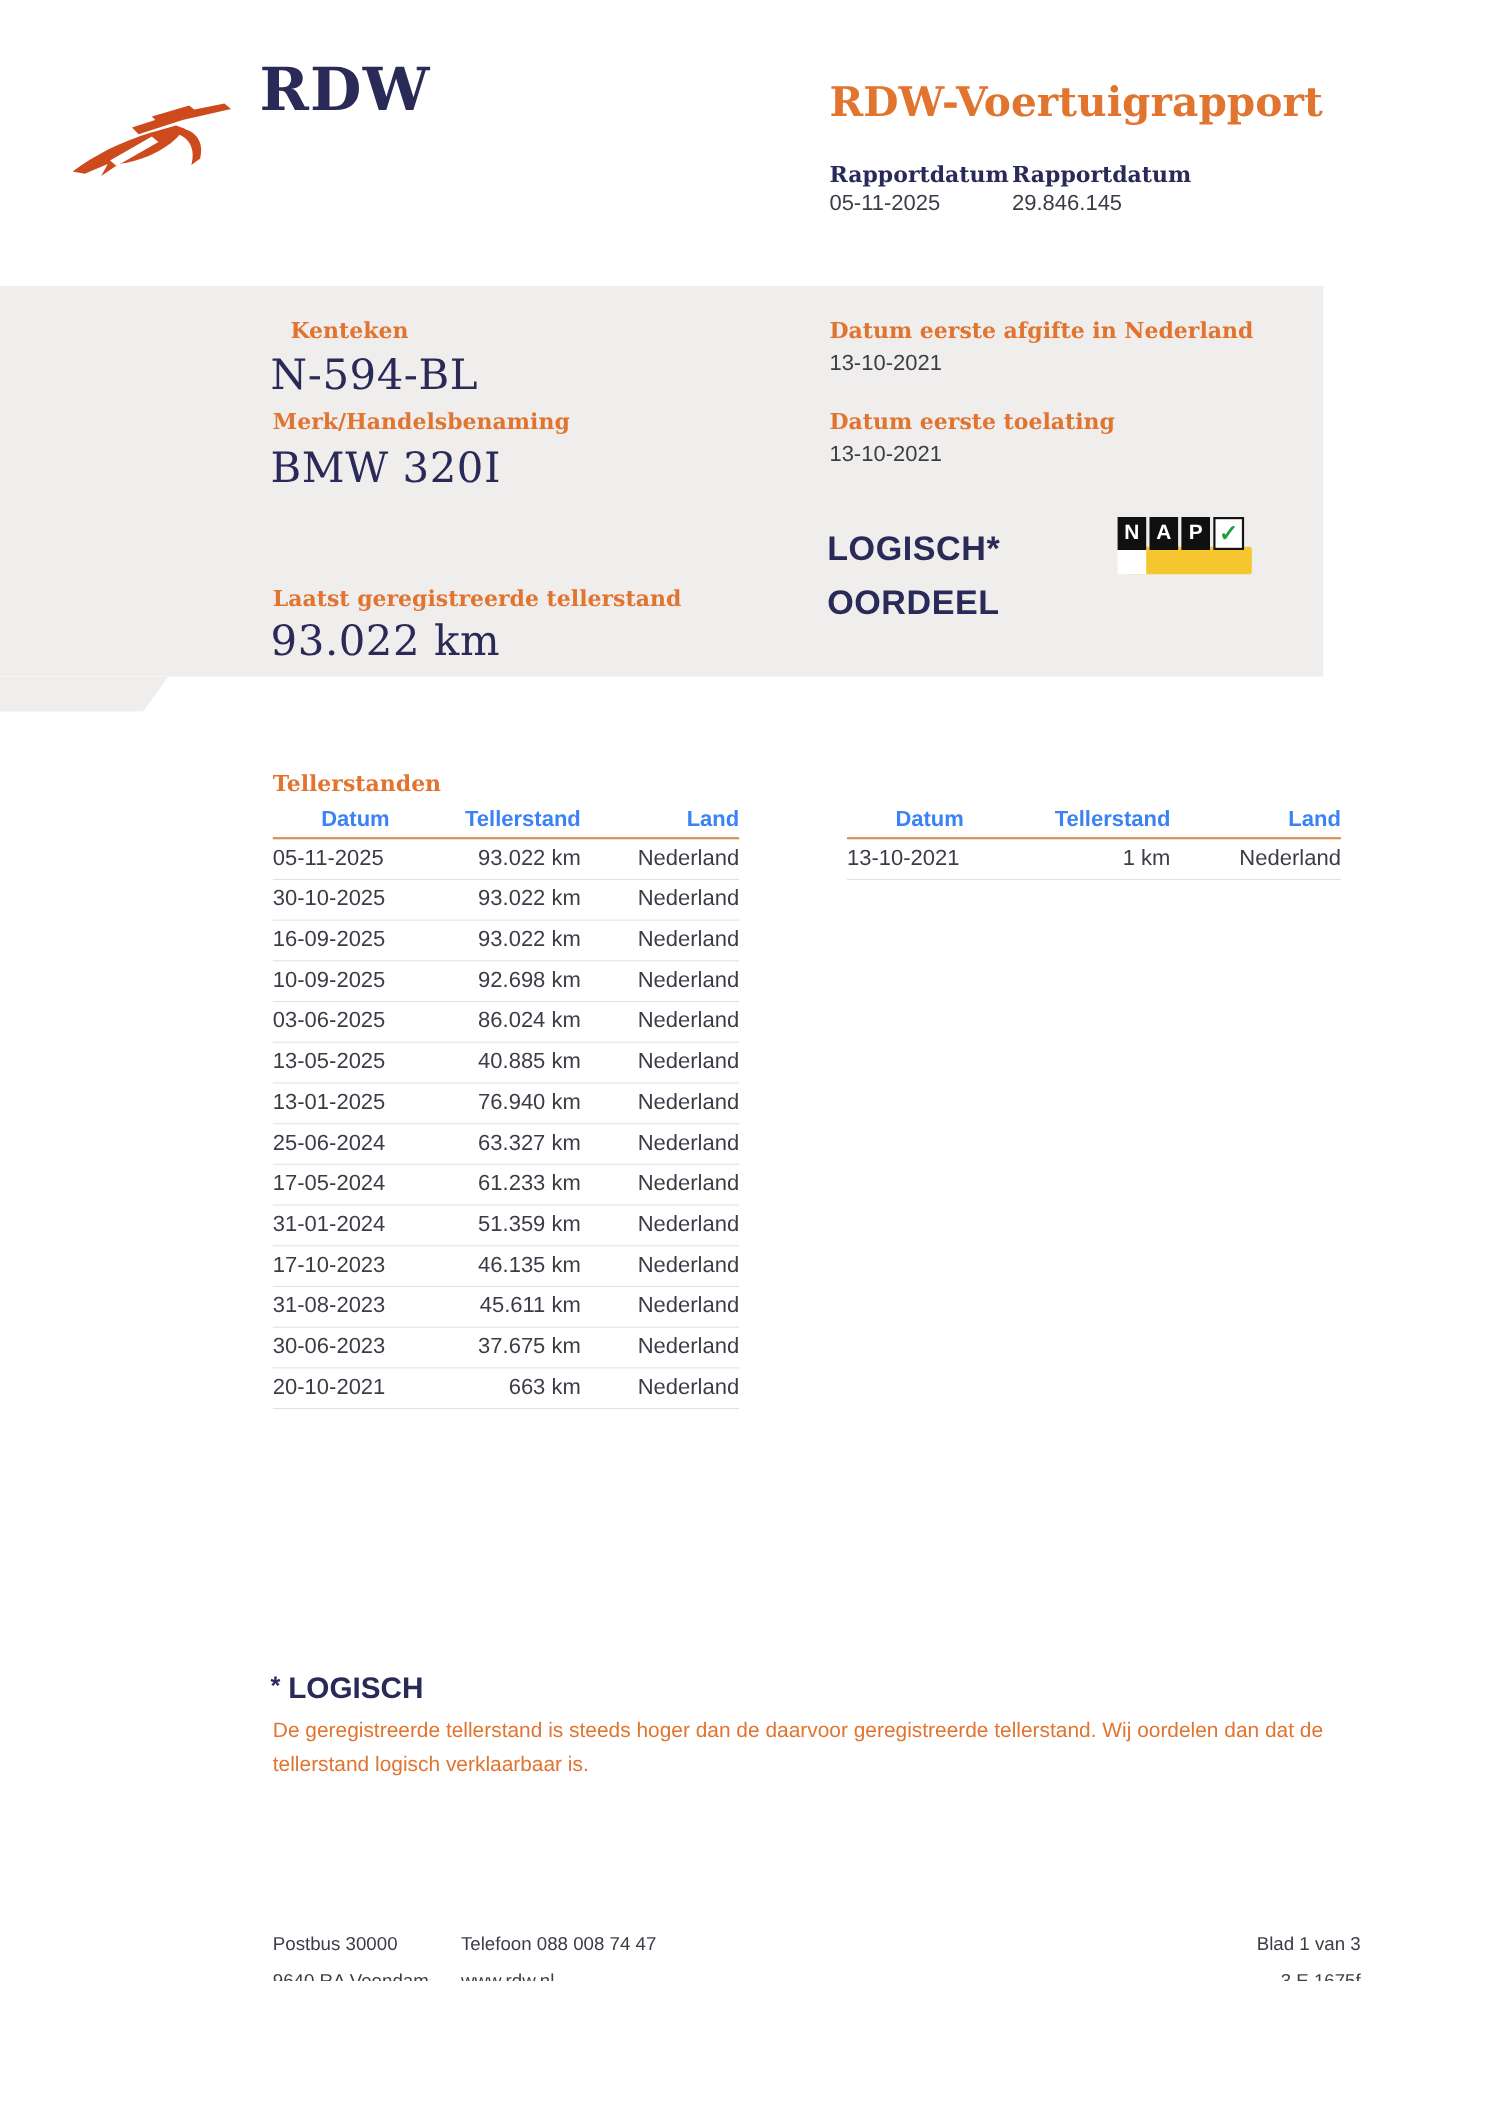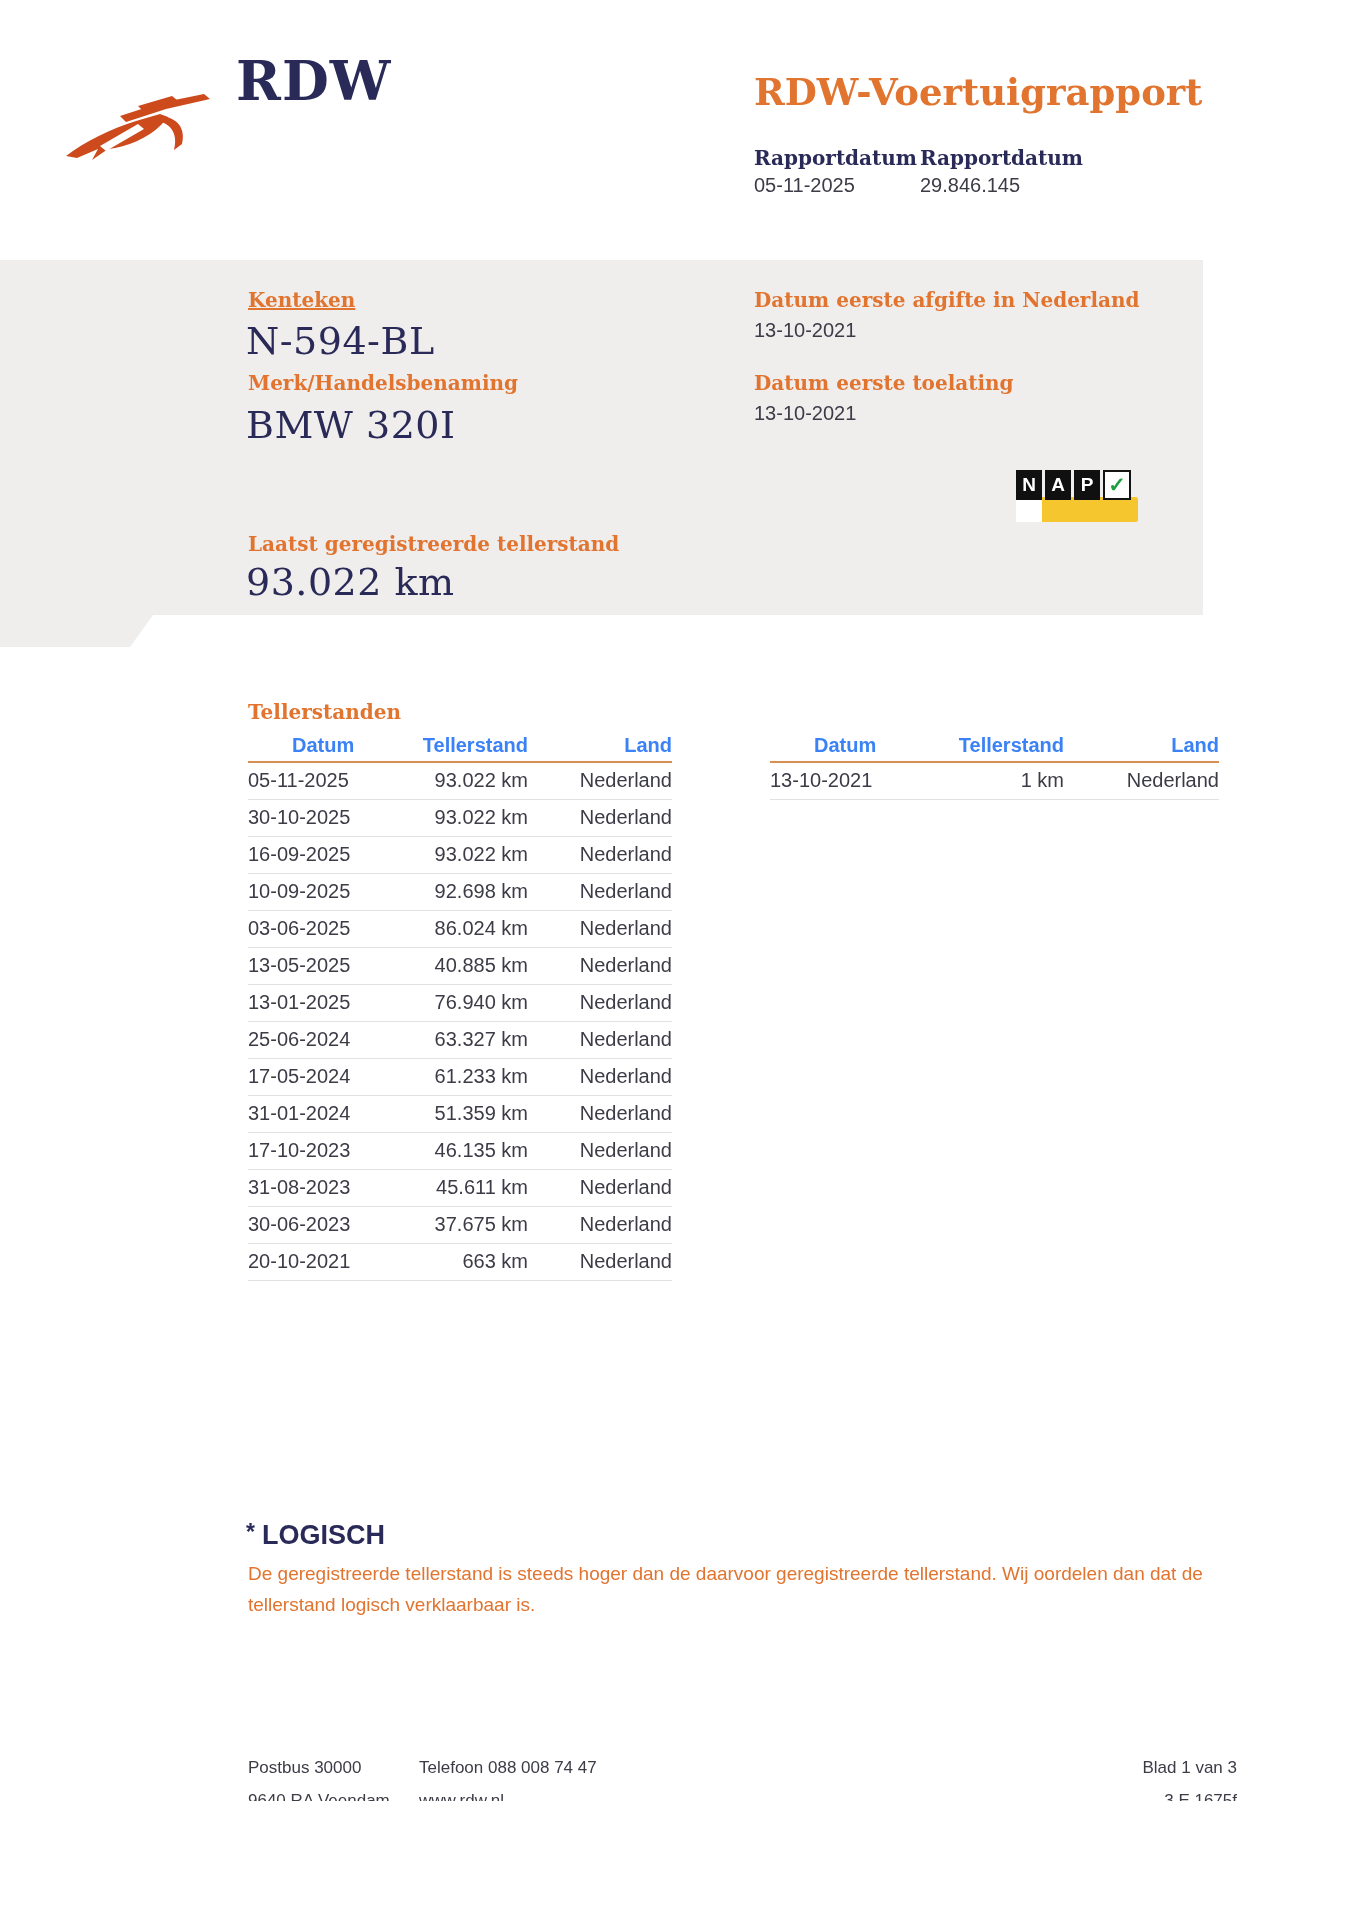--- a/index.html
+++ b/index.html
@@ -74,30 +74,34 @@
 
   <div class="abs doc-title">RDW-Voertuigrapport</div>
   <div class="abs slab-label" style="left:754px;top:146px;">Rapportdatum</div>
   <div class="abs slab-label" style="left:920px;top:146px;">Rapportdatum</div>
   <div class="abs plain-value" style="left:754px;top:173px;">05-11-2025</div>
   <div class="abs plain-value" style="left:920px;top:173px;">29.846.145</div>
 
   <div class="abs panel"></div>
   <div class="abs panel-tab"></div>
 
-  <div class="abs slab-label orange" style="left:248px;top:288px;text-decoration:underline;">Kenteken</div>
+  <div class="abs slab-label orange" style="left:264px;top:288px;">Kenteken</div>
   <div class="abs big-serif" style="left:246px;top:318px;">N-594-BL</div>
   <div class="abs slab-label orange" style="left:248px;top:371px;">Merk/Handelsbenaming</div>
   <div class="abs big-serif" style="left:246px;top:402px;">BMW 320I</div>
 
   <div class="abs slab-label orange" style="left:754px;top:288px;">Datum eerste afgifte in Nederland</div>
   <div class="abs plain-value" style="left:754px;top:318px;">13-10-2021</div>
   <div class="abs slab-label orange" style="left:754px;top:371px;">Datum eerste toelating</div>
   <div class="abs plain-value" style="left:754px;top:401px;">13-10-2021</div>
 
+  <div class="abs oordeel" style="left:752px;top:474px;">
+    <div>LOGISCH*</div>
+    <div>OORDEEL</div>
+  </div>
 
   <div class="abs nap">
     <div class="yellow"></div>
     <div class="white-notch"></div>
     <div class="boxes">
       <div class="box">N</div>
       <div class="box">A</div>
       <div class="box">P</div>
       <div class="box check">✓</div>
     </div>

